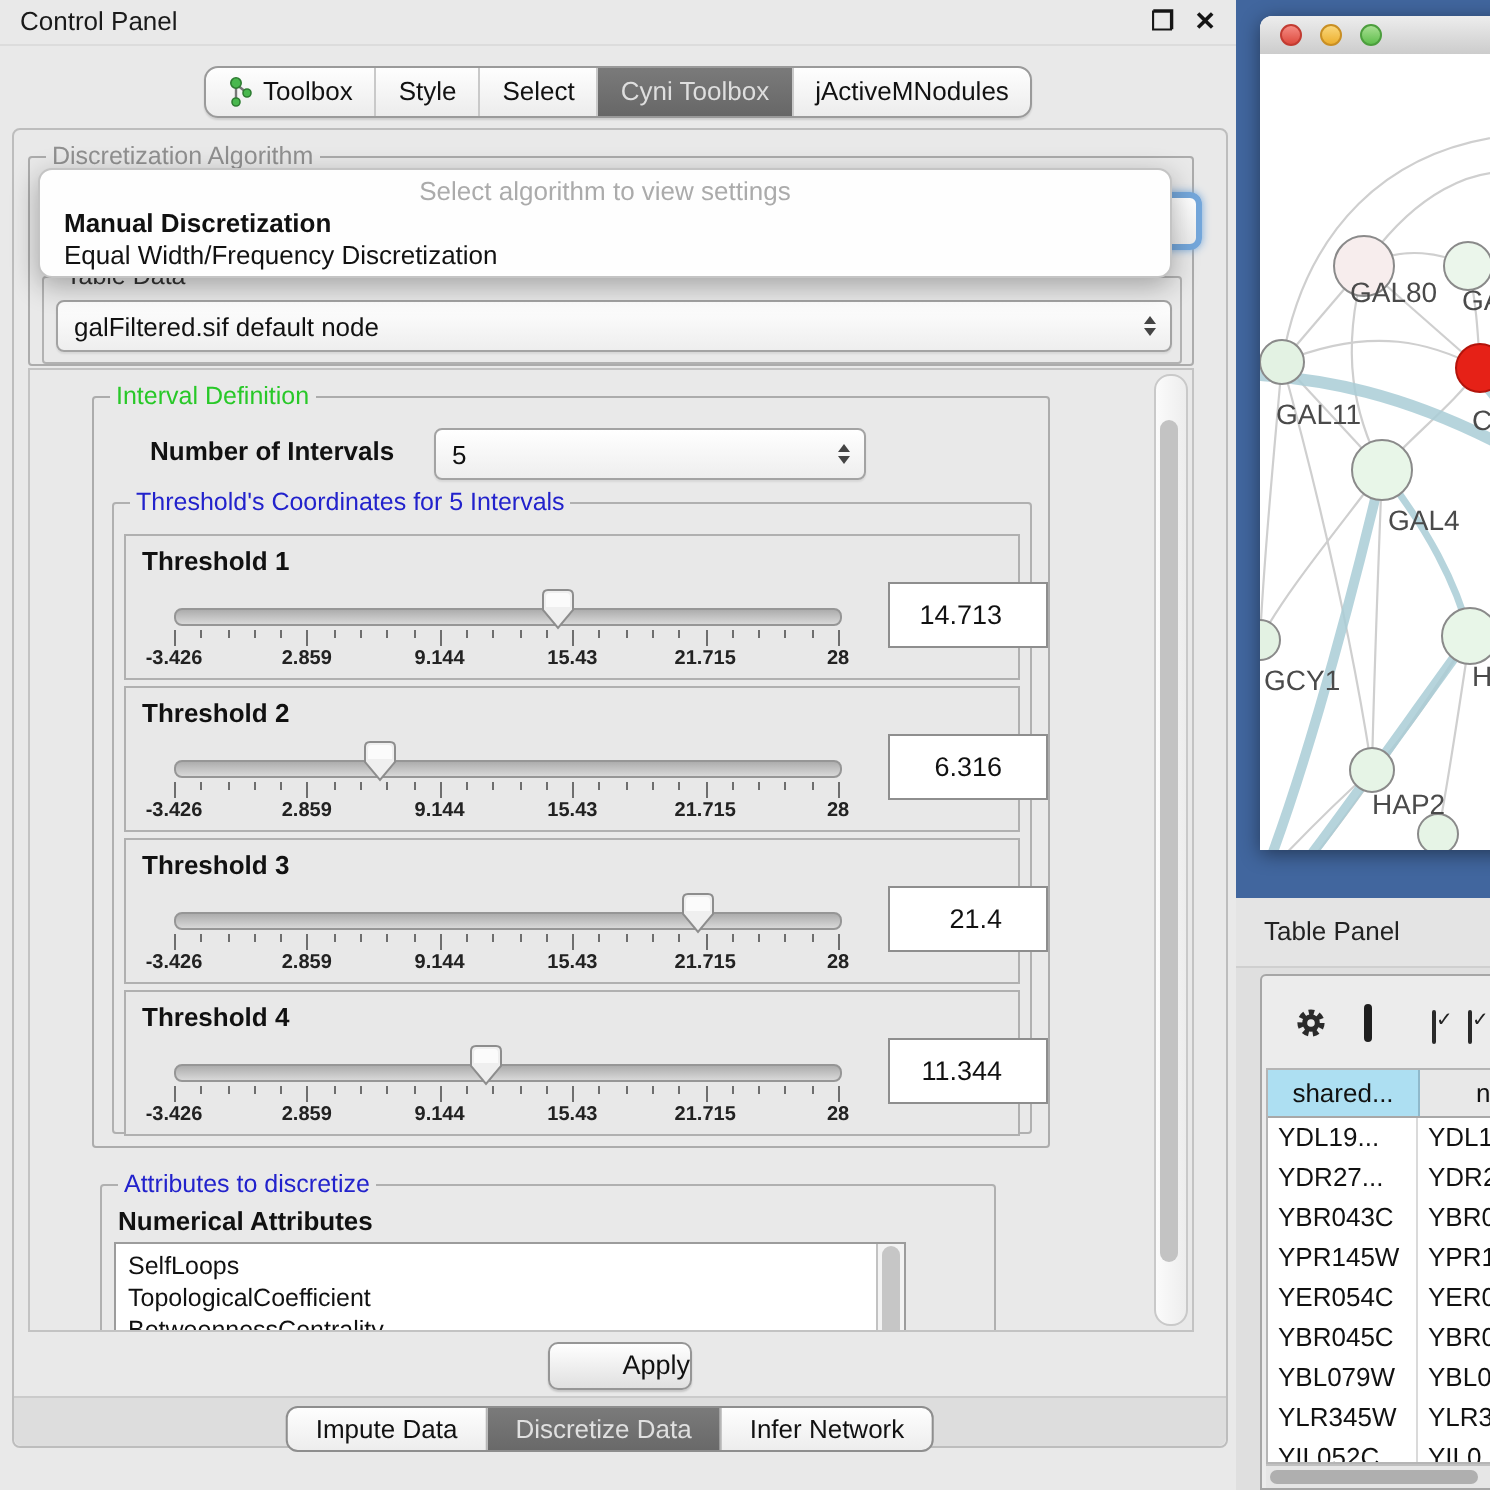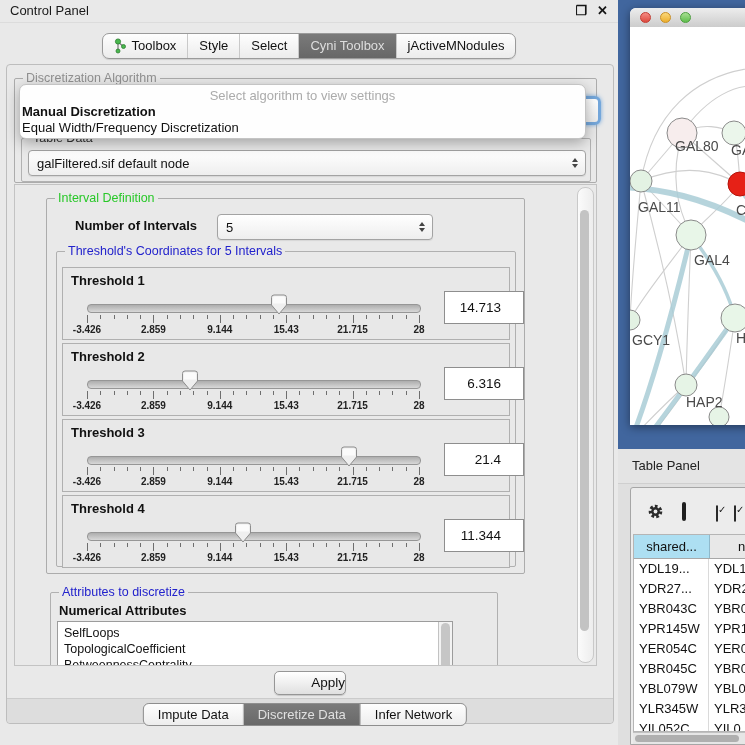--- a/index.html
+++ b/index.html
@@ -65,21 +65,21 @@
   .footband{position:absolute;left:0;right:0;bottom:0;height:24px;background:#DDDDDD;border-top:1px solid #CBCBCB;border-radius:0 0 4px 4px}
   .btabs{position:absolute;top:703px;left:305px;transform:translateX(-50%);display:flex;height:21px;
          border:1px solid #8E8E8E;border-radius:6px;overflow:hidden;background:linear-gradient(#FEFEFE,#EDEDED);z-index:5}
   .btab{padding:0 14px;line-height:21px;border-left:1px solid #B5B5B5;white-space:nowrap}
   .btab:first-child{border-left:none}
   .btab.sel{background:linear-gradient(#7A7A7A,#696969);color:#E0E0E0}
   
   .popup{position:absolute;left:19px;top:84px;width:565px;height:50px;background:#FEFEFE;border:1px solid #C4C4C4;
          border-radius:7px;box-shadow:0 4px 14px rgba(0,0,0,.30);z-index:60;padding-top:3px}
   .p-prompt{text-align:center;color:#ABABAB;height:16px;line-height:16px}
-  .p-opt{padding-left:2px;height:16px;line-height:16px;white-space:nowrap}
+  .p-opt{padding-left:12px;height:16px;line-height:16px;white-space:nowrap}
   .p-opt.hl{font-weight:bold}
   
   .right{position:absolute;left:618px;top:0;width:127px;height:745px}
   .netarea{position:absolute;left:0;top:0;width:127px;height:449px;background:#41669E;overflow:hidden}
   .macwin{position:absolute;left:12px;top:8px;width:180px;height:417px;background:#FFF;border-radius:6px 6px 0 0;
           box-shadow:0 2px 10px rgba(0,0,0,.45)}
   .mactitle{height:19px;background:linear-gradient(#EDEDED,#CCCCCC);border-bottom:1px solid #9B9B9B;
             border-radius:6px 6px 0 0;display:flex;align-items:center;padding-left:10px;gap:9px}
   .light{width:11px;height:11px;border-radius:50%}
   .light.red{background:linear-gradient(#F58B83,#DD4A3E);border:1px solid #C23B31;box-sizing:border-box}

